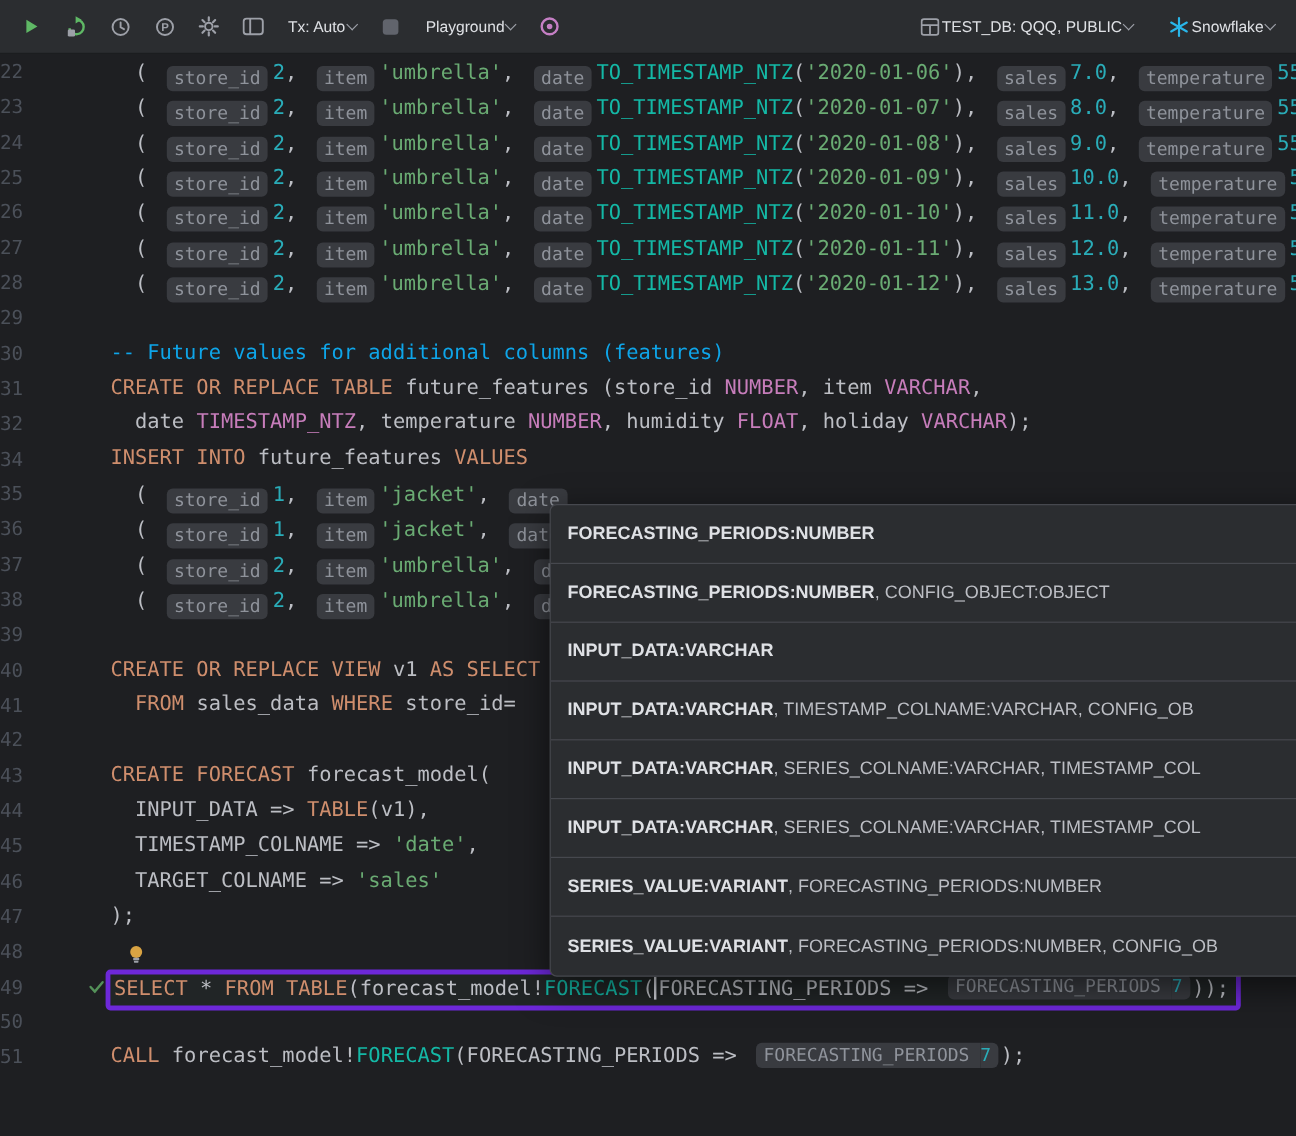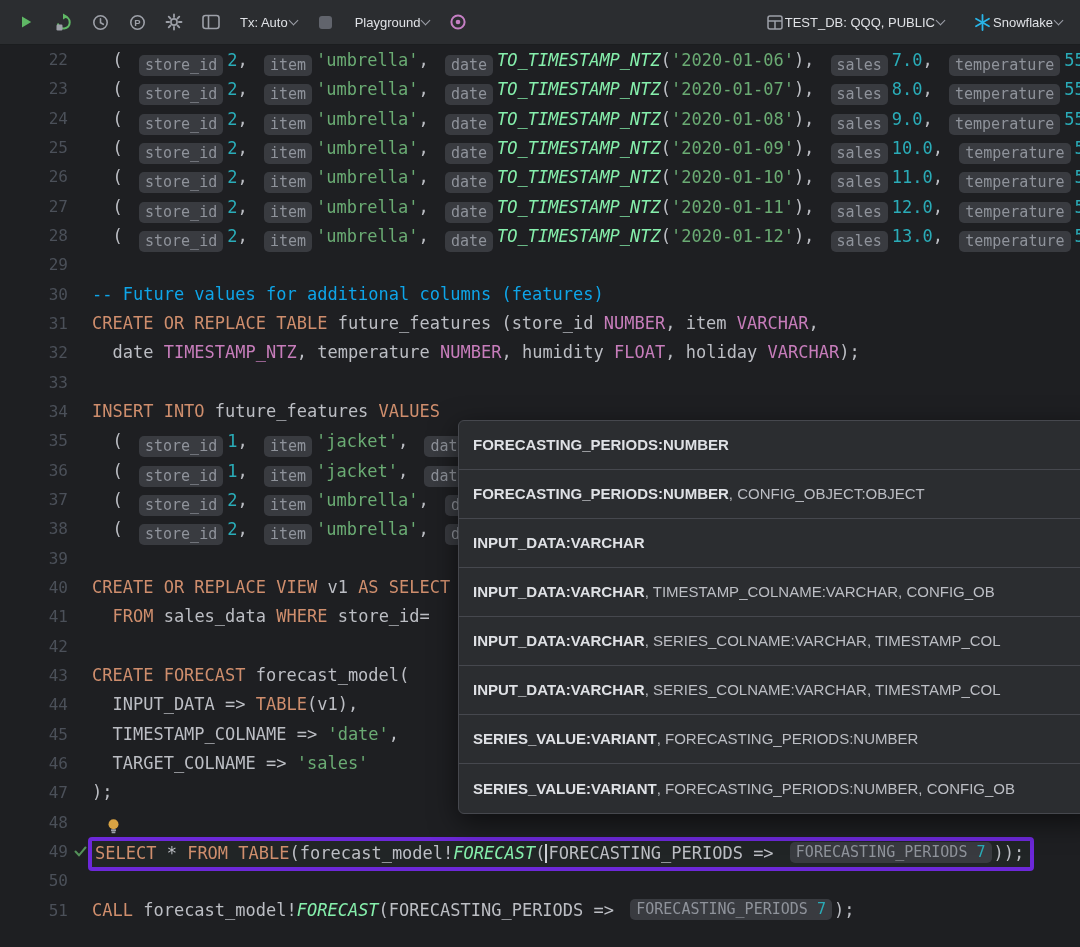--- a/index.html
+++ b/index.html
@@ -16,31 +16,31 @@
   .tb-btn{display:flex;align-items:center;gap:2px;padding:3px 4px;border-radius:4px;white-space:nowrap}
   .chev{width:7px;height:7px;border-right:1.5px solid #9da0a8;border-bottom:1.5px solid #9da0a8;
     transform:rotate(45deg);margin-top:-4px}
   .stop-sq{width:13px;height:13px;background:#61646c;border-radius:3px;display:inline-block}
 
   
   .editor{position:absolute;top:45px;left:0;right:0;bottom:0;background:#1e1f22;
     font-family:"DejaVu Sans Mono","Liberation Mono",monospace;font-size:17px;line-height:29.33px;color:#bcbec4}
   .row{display:flex;height:29.33px;line-height:29.33px;white-space:pre}
   .gutter{width:92px;flex:none;display:flex;color:#4b5059;font-size:16px}
-  .gnum{flex:1;text-align:right;padding-right:4px}
+  .gnum{flex:1;text-align:left;padding-right:4px}
   .gicon{width:20px;position:relative}
   .gicon svg{position:absolute;left:2px;top:9px}
   .code{flex:1;position:relative;white-space:pre}
   .bulb{position:absolute;left:14px;top:7px}
 
   .tk-kw{color:#cf8e6d}
   .tk-pl{color:#bcbec4}
   .tk-str{color:#6aab73}
   .tk-num{color:#2aacb8}
-  .tk-fn{color:#86efac;font-style:italic}
+  .tk-fn{color:#14b8a6;}
   .tk-ty{color:#c77dbb}
   .tk-cm{color:#0ea5e9}
   .tk-chip,.tk-chipl,.tk-chipn{display:inline-block;background:#393b40;color:#8f939b;
     font-size:15px;line-height:21px;vertical-align:middle;transform:translateY(-1px)}
   .tk-chip{border-radius:5px;padding:0 6px;margin:11px 4px 0 6px}
   .tk-chipl{border-radius:5px 0 0 5px;padding:0 0 0 6px;margin-left:6px}
   .tk-chipn{border-radius:0 5px 5px 0;padding:0 6px 0 0;margin-right:2px;color:#2aacb8}
   .caret{display:inline-block;width:2px;height:19px;background:#ced0d6;vertical-align:middle;margin:0 1px 0 0}
   .exec-box{display:inline-block;white-space:pre;line-height:23px;border:4px solid #6d28d9;border-radius:4px;
     background:rgba(92,140,96,.06);padding:1px 6px 2px 3px;margin-left:-4px;vertical-align:middle}
@@ -148,21 +148,20 @@
         <div class="row"><div class="gutter"><div class="gnum">23</div><div class="gicon"></div></div><div class="code"><span class="tk-pl">  ( </span><span class="tk-chip">store_id</span><span class="tk-num">2</span><span class="tk-pl">, </span><span class="tk-chip">item</span><span class="tk-str">'umbrella'</span><span class="tk-pl">, </span><span class="tk-chip">date</span><span class="tk-fn">TO_TIMESTAMP_NTZ</span><span class="tk-pl">(</span><span class="tk-str">'2020-01-07'</span><span class="tk-pl">), </span><span class="tk-chip">sales</span><span class="tk-num">8.0</span><span class="tk-pl">, </span><span class="tk-chip">temperature</span><span class="tk-num">55</span></div></div>
         <div class="row"><div class="gutter"><div class="gnum">24</div><div class="gicon"></div></div><div class="code"><span class="tk-pl">  ( </span><span class="tk-chip">store_id</span><span class="tk-num">2</span><span class="tk-pl">, </span><span class="tk-chip">item</span><span class="tk-str">'umbrella'</span><span class="tk-pl">, </span><span class="tk-chip">date</span><span class="tk-fn">TO_TIMESTAMP_NTZ</span><span class="tk-pl">(</span><span class="tk-str">'2020-01-08'</span><span class="tk-pl">), </span><span class="tk-chip">sales</span><span class="tk-num">9.0</span><span class="tk-pl">, </span><span class="tk-chip">temperature</span><span class="tk-num">55</span></div></div>
         <div class="row"><div class="gutter"><div class="gnum">25</div><div class="gicon"></div></div><div class="code"><span class="tk-pl">  ( </span><span class="tk-chip">store_id</span><span class="tk-num">2</span><span class="tk-pl">, </span><span class="tk-chip">item</span><span class="tk-str">'umbrella'</span><span class="tk-pl">, </span><span class="tk-chip">date</span><span class="tk-fn">TO_TIMESTAMP_NTZ</span><span class="tk-pl">(</span><span class="tk-str">'2020-01-09'</span><span class="tk-pl">), </span><span class="tk-chip">sales</span><span class="tk-num">10.0</span><span class="tk-pl">, </span><span class="tk-chip">temperature</span><span class="tk-num">55</span></div></div>
         <div class="row"><div class="gutter"><div class="gnum">26</div><div class="gicon"></div></div><div class="code"><span class="tk-pl">  ( </span><span class="tk-chip">store_id</span><span class="tk-num">2</span><span class="tk-pl">, </span><span class="tk-chip">item</span><span class="tk-str">'umbrella'</span><span class="tk-pl">, </span><span class="tk-chip">date</span><span class="tk-fn">TO_TIMESTAMP_NTZ</span><span class="tk-pl">(</span><span class="tk-str">'2020-01-10'</span><span class="tk-pl">), </span><span class="tk-chip">sales</span><span class="tk-num">11.0</span><span class="tk-pl">, </span><span class="tk-chip">temperature</span><span class="tk-num">55</span></div></div>
         <div class="row"><div class="gutter"><div class="gnum">27</div><div class="gicon"></div></div><div class="code"><span class="tk-pl">  ( </span><span class="tk-chip">store_id</span><span class="tk-num">2</span><span class="tk-pl">, </span><span class="tk-chip">item</span><span class="tk-str">'umbrella'</span><span class="tk-pl">, </span><span class="tk-chip">date</span><span class="tk-fn">TO_TIMESTAMP_NTZ</span><span class="tk-pl">(</span><span class="tk-str">'2020-01-11'</span><span class="tk-pl">), </span><span class="tk-chip">sales</span><span class="tk-num">12.0</span><span class="tk-pl">, </span><span class="tk-chip">temperature</span><span class="tk-num">55</span></div></div>
         <div class="row"><div class="gutter"><div class="gnum">28</div><div class="gicon"></div></div><div class="code"><span class="tk-pl">  ( </span><span class="tk-chip">store_id</span><span class="tk-num">2</span><span class="tk-pl">, </span><span class="tk-chip">item</span><span class="tk-str">'umbrella'</span><span class="tk-pl">, </span><span class="tk-chip">date</span><span class="tk-fn">TO_TIMESTAMP_NTZ</span><span class="tk-pl">(</span><span class="tk-str">'2020-01-12'</span><span class="tk-pl">), </span><span class="tk-chip">sales</span><span class="tk-num">13.0</span><span class="tk-pl">, </span><span class="tk-chip">temperature</span><span class="tk-num">55</span></div></div>
         <div class="row"><div class="gutter"><div class="gnum">29</div><div class="gicon"></div></div><div class="code"></div></div>
         <div class="row"><div class="gutter"><div class="gnum">30</div><div class="gicon"></div></div><div class="code"><span class="tk-cm">-- Future values for additional columns (features)</span></div></div>
         <div class="row"><div class="gutter"><div class="gnum">31</div><div class="gicon"></div></div><div class="code"><span class="tk-kw">CREATE OR REPLACE TABLE</span><span class="tk-pl"> future_features (store_id </span><span class="tk-ty">NUMBER</span><span class="tk-pl">, item </span><span class="tk-ty">VARCHAR</span><span class="tk-pl">,</span></div></div>
         <div class="row"><div class="gutter"><div class="gnum">32</div><div class="gicon"></div></div><div class="code"><span class="tk-pl">  date </span><span class="tk-ty">TIMESTAMP_NTZ</span><span class="tk-pl">, temperature </span><span class="tk-ty">NUMBER</span><span class="tk-pl">, humidity </span><span class="tk-ty">FLOAT</span><span class="tk-pl">, holiday </span><span class="tk-ty">VARCHAR</span><span class="tk-pl">);</span></div></div>
-        <div class="row"><div class="gutter"><div class="gnum">33</div><div class="gicon"></div></div><div class="code"></div></div>
         <div class="row"><div class="gutter"><div class="gnum">34</div><div class="gicon"></div></div><div class="code"><span class="tk-kw">INSERT INTO</span><span class="tk-pl"> future_features </span><span class="tk-kw">VALUES</span></div></div>
         <div class="row"><div class="gutter"><div class="gnum">35</div><div class="gicon"></div></div><div class="code"><span class="tk-pl">  ( </span><span class="tk-chip">store_id</span><span class="tk-num">1</span><span class="tk-pl">, </span><span class="tk-chip">item</span><span class="tk-str">'jacket'</span><span class="tk-pl">, </span><span class="tk-chip">date</span></div></div>
         <div class="row"><div class="gutter"><div class="gnum">36</div><div class="gicon"></div></div><div class="code"><span class="tk-pl">  ( </span><span class="tk-chip">store_id</span><span class="tk-num">1</span><span class="tk-pl">, </span><span class="tk-chip">item</span><span class="tk-str">'jacket'</span><span class="tk-pl">, </span><span class="tk-chip">date</span></div></div>
         <div class="row"><div class="gutter"><div class="gnum">37</div><div class="gicon"></div></div><div class="code"><span class="tk-pl">  ( </span><span class="tk-chip">store_id</span><span class="tk-num">2</span><span class="tk-pl">, </span><span class="tk-chip">item</span><span class="tk-str">'umbrella'</span><span class="tk-pl">, </span><span class="tk-chip">date</span></div></div>
         <div class="row"><div class="gutter"><div class="gnum">38</div><div class="gicon"></div></div><div class="code"><span class="tk-pl">  ( </span><span class="tk-chip">store_id</span><span class="tk-num">2</span><span class="tk-pl">, </span><span class="tk-chip">item</span><span class="tk-str">'umbrella'</span><span class="tk-pl">, </span><span class="tk-chip">date</span></div></div>
         <div class="row"><div class="gutter"><div class="gnum">39</div><div class="gicon"></div></div><div class="code"></div></div>
         <div class="row"><div class="gutter"><div class="gnum">40</div><div class="gicon"></div></div><div class="code"><span class="tk-kw">CREATE OR REPLACE VIEW</span><span class="tk-pl"> v1 </span><span class="tk-kw">AS SELECT</span></div></div>
         <div class="row"><div class="gutter"><div class="gnum">41</div><div class="gicon"></div></div><div class="code"><span class="tk-pl">  </span><span class="tk-kw">FROM</span><span class="tk-pl"> sales_data </span><span class="tk-kw">WHERE</span><span class="tk-pl"> store_id=</span></div></div>
         <div class="row"><div class="gutter"><div class="gnum">42</div><div class="gicon"></div></div><div class="code"></div></div>
         <div class="row"><div class="gutter"><div class="gnum">43</div><div class="gicon"></div></div><div class="code"><span class="tk-kw">CREATE FORECAST</span><span class="tk-pl"> forecast_model(</span></div></div>

